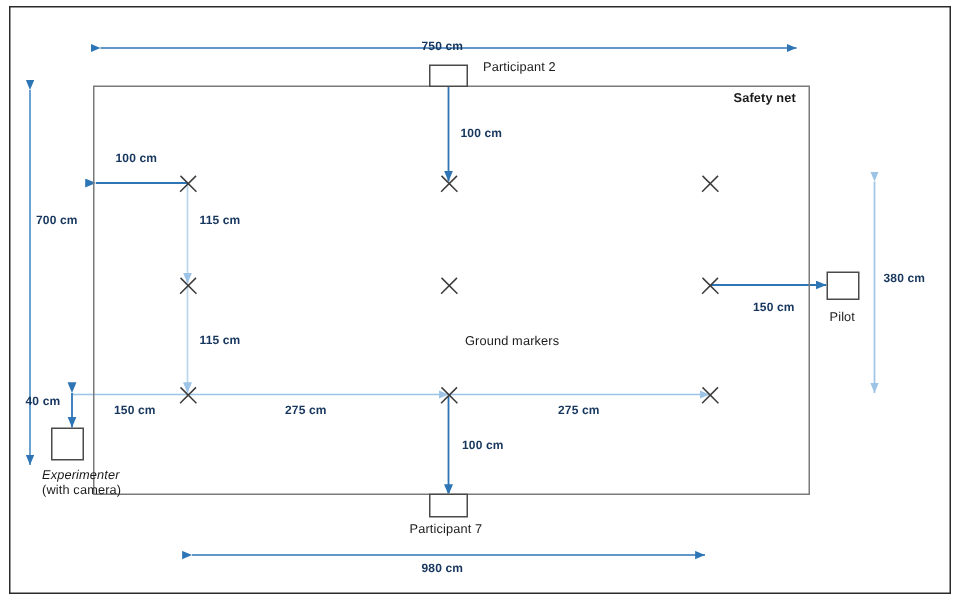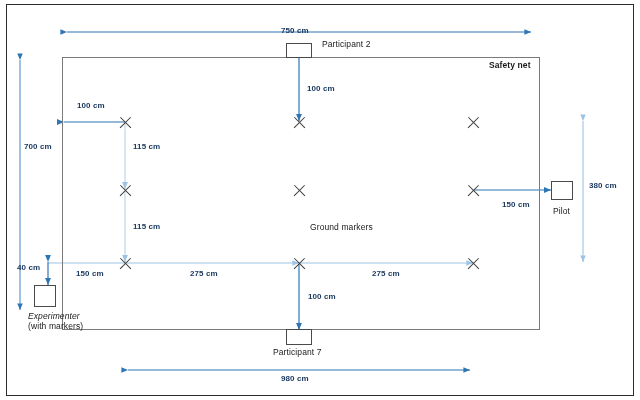--- a/index.html
+++ b/index.html
@@ -164,21 +164,21 @@
 
   <div class="lbl" style="left:310px;top:194px;margin-top:28px;">Ground markers</div>
 
   <div class="lbl" style="left:322px;top:39px;">Participant 2</div>
 
   <div class="lbl" style="left:273px;top:347px;">Participant 7</div>
 
   <div class="lbl" style="left:553px;top:206px;">Pilot</div>
 
   <div class="lbl" style="left:28px;top:311px;font-style:italic;">Experimenter</div>
-  <div class="lbl" style="left:28px;top:321px;">(with markers)</div>
+  <div class="lbl" style="left:28px;top:321px;">(with camera)</div>
 
   <div class="lbl dim" style="left:281px;top:26px;">750 cm</div>
 
   <div class="lbl dim" style="left:281px;top:374px;">980 cm</div>
 
   <div class="lbl dim" style="left:24px;top:142px;">700 cm</div>
 
   <div class="lbl dim" style="left:589px;top:181px;">380 cm</div>
 
   <div class="lbl dim" style="left:77px;top:101px;">100 cm</div>

